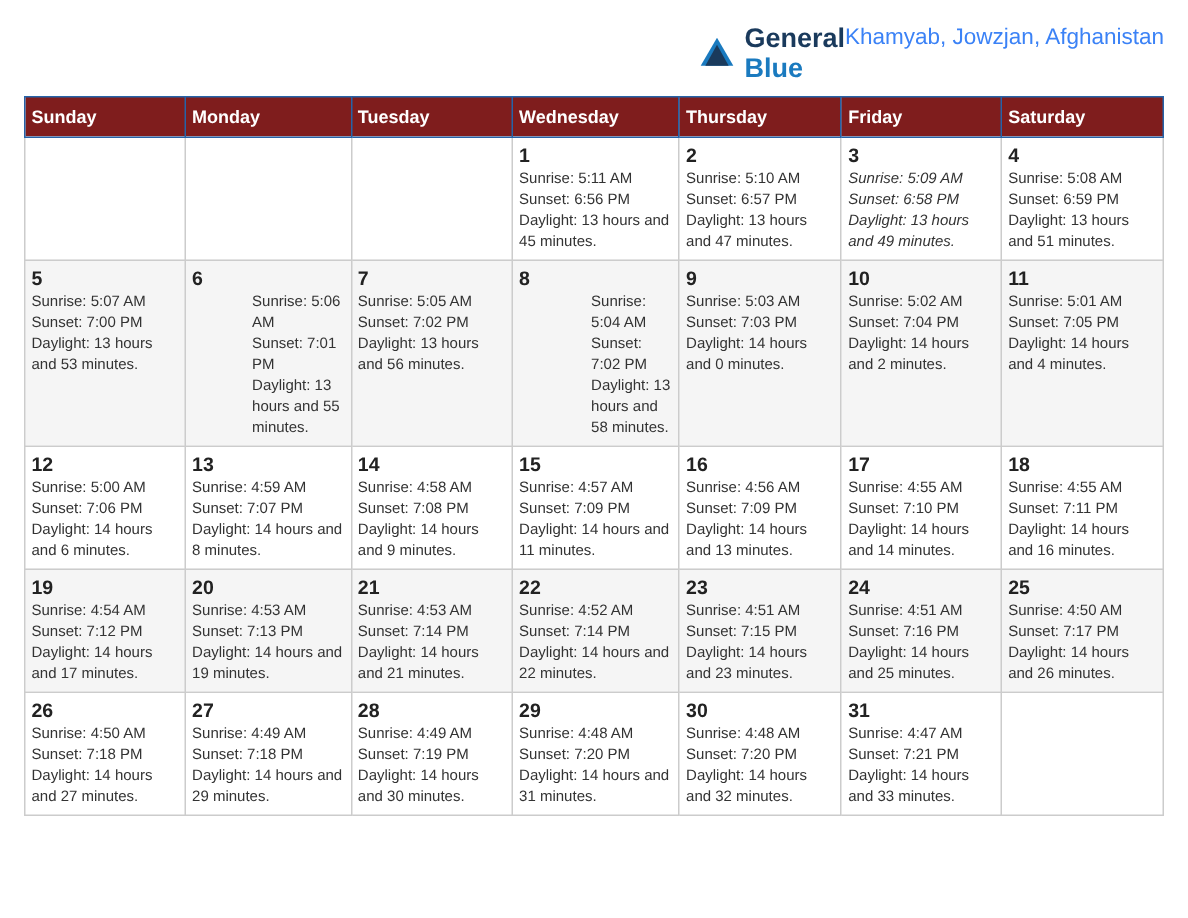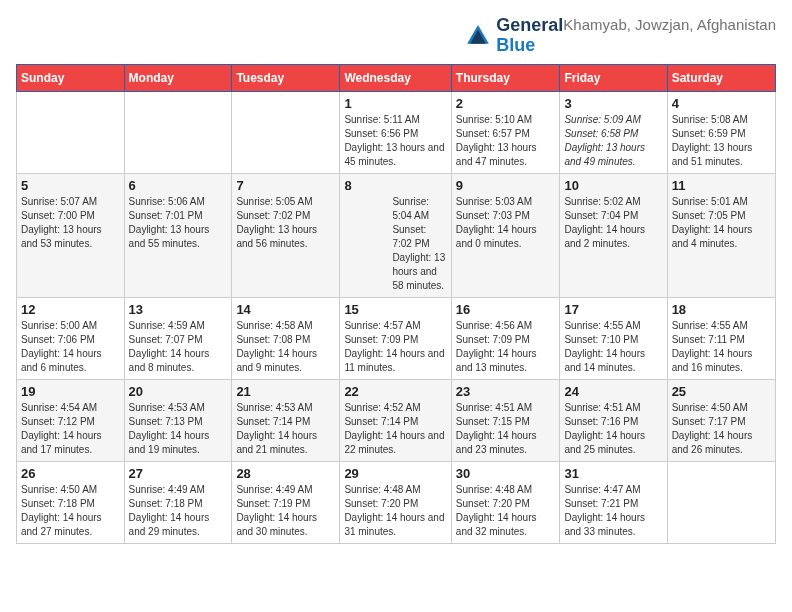--- a/index.html
+++ b/index.html
@@ -37,29 +37,29 @@
     .title-block {
       text-align: right;
     }
     .month-title {
       font-size: 36px;
       font-weight: bold;
       color: #1a3a5c;
     }
     .subtitle {
       font-size: 15px;
-      color: #737373;
+      color: #3b82f6;
     }
     table {
       width: 100%;
       border-collapse: collapse;
       font-size: 11px;
     }
     thead tr th {
-      background: #ef4444;
+      background: #7f1d1d;
       color: #fff;
       font-weight: bold;
       padding: 6px 4px;
       text-align: left;
       font-size: 12px;
       border: 1px solid #2563a8;
     }
     tbody tr td {
       border: 1px solid #ccc;
       vertical-align: top;
@@ -149,21 +149,21 @@
       </tr>
       <tr>
         <td>
           <div class="day-num">5</div>
           <div class="day-info" style="white-space: pre-line;">Sunrise: 5:07 AM
 Sunset: 7:00 PM
 Daylight: 13 hours and 53 minutes.</div>
         </td>
         <td>
           <div class="day-num">6</div>
-          <div class="day-info" style="white-space: pre-line;">Sunrise: 5:06 AM
+          <div class="day-info" style="white-space: pre-line; margin-left: 40px;">Sunrise: 5:06 AM
 Sunset: 7:01 PM
 Daylight: 13 hours and 55 minutes.</div>
         </td>
         <td>
           <div class="day-num">7</div>
           <div class="day-info" style="white-space: pre-line;">Sunrise: 5:05 AM
 Sunset: 7:02 PM
 Daylight: 13 hours and 56 minutes.</div>
         </td>
         <td>

